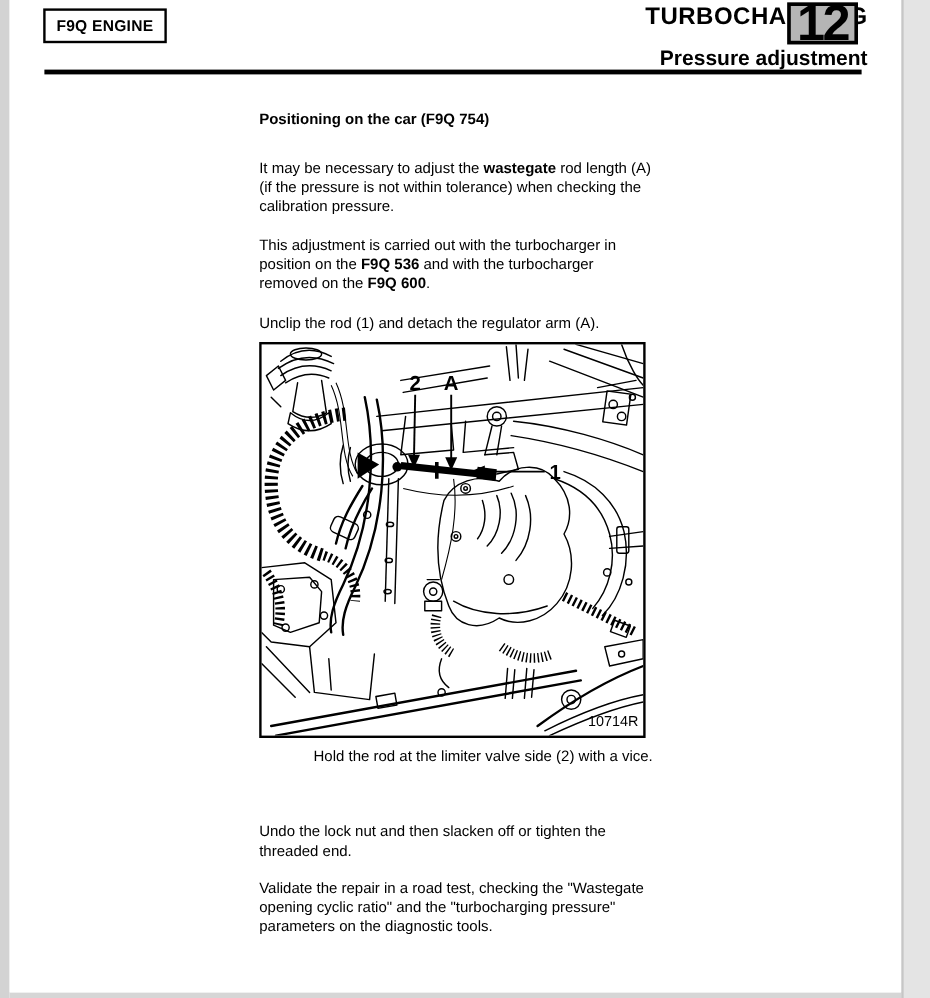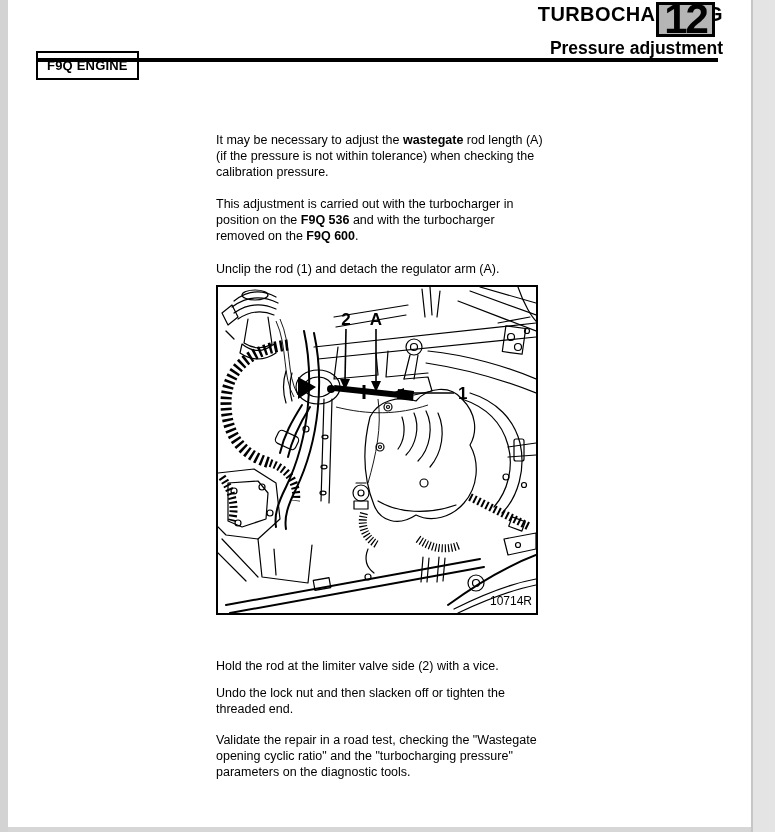--- a/index.html
+++ b/index.html
@@ -12,21 +12,20 @@
   .margin-strip-left{position:absolute;left:0;top:0;bottom:0;width:8px;background:var(--margin_left,#d3d3d3);}
   .margin-strip-right{position:absolute;right:0;top:0;bottom:0;width:24px;background:var(--margin_right,#e4e4e4);border-left:2px solid #c6c6c6;box-sizing:border-box;}
   .margin-strip-bottom{position:absolute;left:8px;right:24px;bottom:0;height:5px;background:var(--margin_bottom,#d6d6d6);}
   .page{position:absolute;left:8px;top:0;width:743px;height:827px;background:var(--page_bg,#ffffff);}
 
   .engine-badge{
     position:absolute;left:28px;top:7px;
     border:2px solid #000;padding:5px 9px 5px 9px;
     font-size:13px;font-weight:bold;letter-spacing:0.2px;white-space:nowrap;
     background:#fff;
-    margin-top:44px;
   }
   .titles{position:absolute;left:0;right:28px;top:2px;text-align:right;}
   .title-line1{font-size:20px;font-weight:bold;letter-spacing:0.4px;line-height:24px;}
   .title-line2{font-size:17.5px;font-weight:bold;line-height:21px;margin-top:12px;}
   .section-box{
     position:absolute;left:648px;top:2px;width:59px;height:35px;
     background:var(--section_box_bg,#b5b5b5);
     border:3px solid #000;box-sizing:border-box;
     display:flex;align-items:center;justify-content:center;
     font-size:42px;font-weight:bold;letter-spacing:-2px;line-height:1;
@@ -39,21 +38,21 @@
     font-size:12.5px;font-weight:bold;line-height:16px;
   }
   .para{
     position:absolute;left:208px;width:328px;
     font-size:12.5px;line-height:16px;letter-spacing:0px;margin-top:12px;
   }
   .para b{font-weight:bold;}
   #para-0{top:120px;}
   #para-1{top:184px;}
   #para-2{top:249px;}
-  #para-3{top:646px;}
+  #para-3{top:610px;text-align:right;}
   #para-4{top:673px;}
   #para-5{top:720px;}
 
   .figure-frame{
     position:absolute;left:208px;top:285px;width:322px;height:330px;
     border:2px solid #000;box-sizing:border-box;background:#fff;
   }
   .figure-frame svg{display:block;width:100%;height:100%;}
 
   svg .ln{fill:none;stroke:#000;stroke-width:1.2;stroke-linecap:round;stroke-linejoin:round;}
@@ -76,20 +75,21 @@
 <div class="page">
 
   <div class="engine-badge">F9Q ENGINE</div>
   <div class="titles">
     <div class="title-line1">TURBOCHARGING</div>
     <div class="title-line2">Pressure adjustment</div>
   </div>
   <div class="section-box">12</div>
   <div class="header-rule"></div>
 
+  <div class="section-heading">Positioning on the car (F9Q 754)</div>
   <div class="para" id="para-0"><span>It may be necessary to adjust the </span><b>wastegate</b><span> rod length (A) (if the pressure is not within tolerance) when checking the calibration pressure.</span></div>
   <div class="para" id="para-1"><span>This adjustment is carried out with the turbocharger in position on the </span><b>F9Q 536</b><span> and with the turbocharger removed on the </span><b>F9Q 600</b><span>.</span></div>
   <div class="para" id="para-2"><span>Unclip the rod (1) and detach the regulator arm (A).</span></div>
   <div class="para" id="para-3"><span>Hold the rod at the limiter valve side (2) with a vice.</span></div>
   <div class="para" id="para-4"><span>Undo the lock nut and then slacken off or tighten the threaded end.</span></div>
   <div class="para" id="para-5"><span>Validate the repair in a road test, checking the "Wastegate opening cyclic ratio" and the "turbocharging pressure" parameters on the diagnostic tools.</span></div>
 
   <div class="figure-frame">
     <svg viewBox="0 0 318 326">
 

